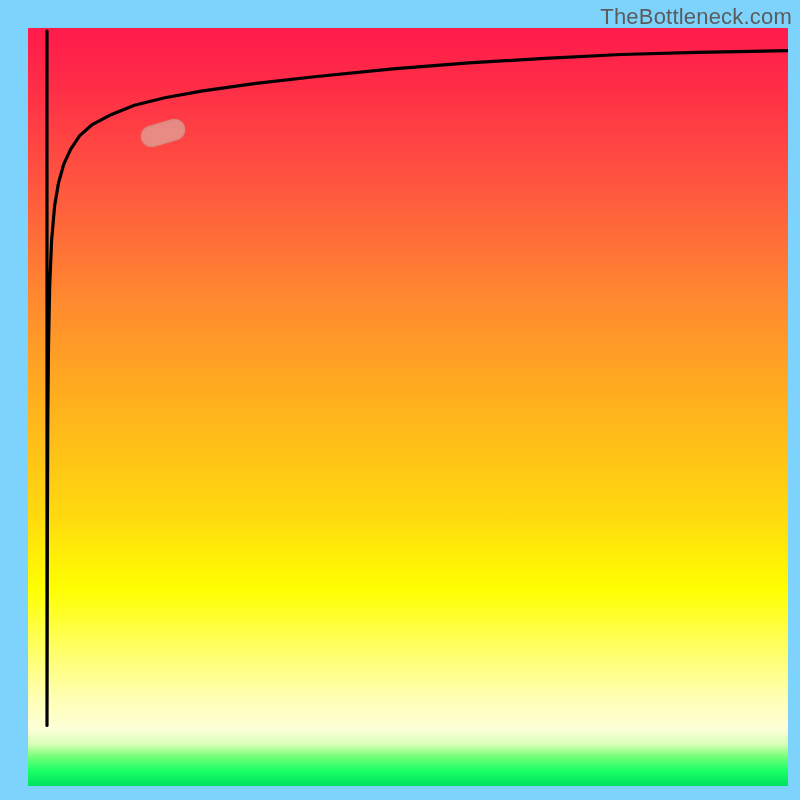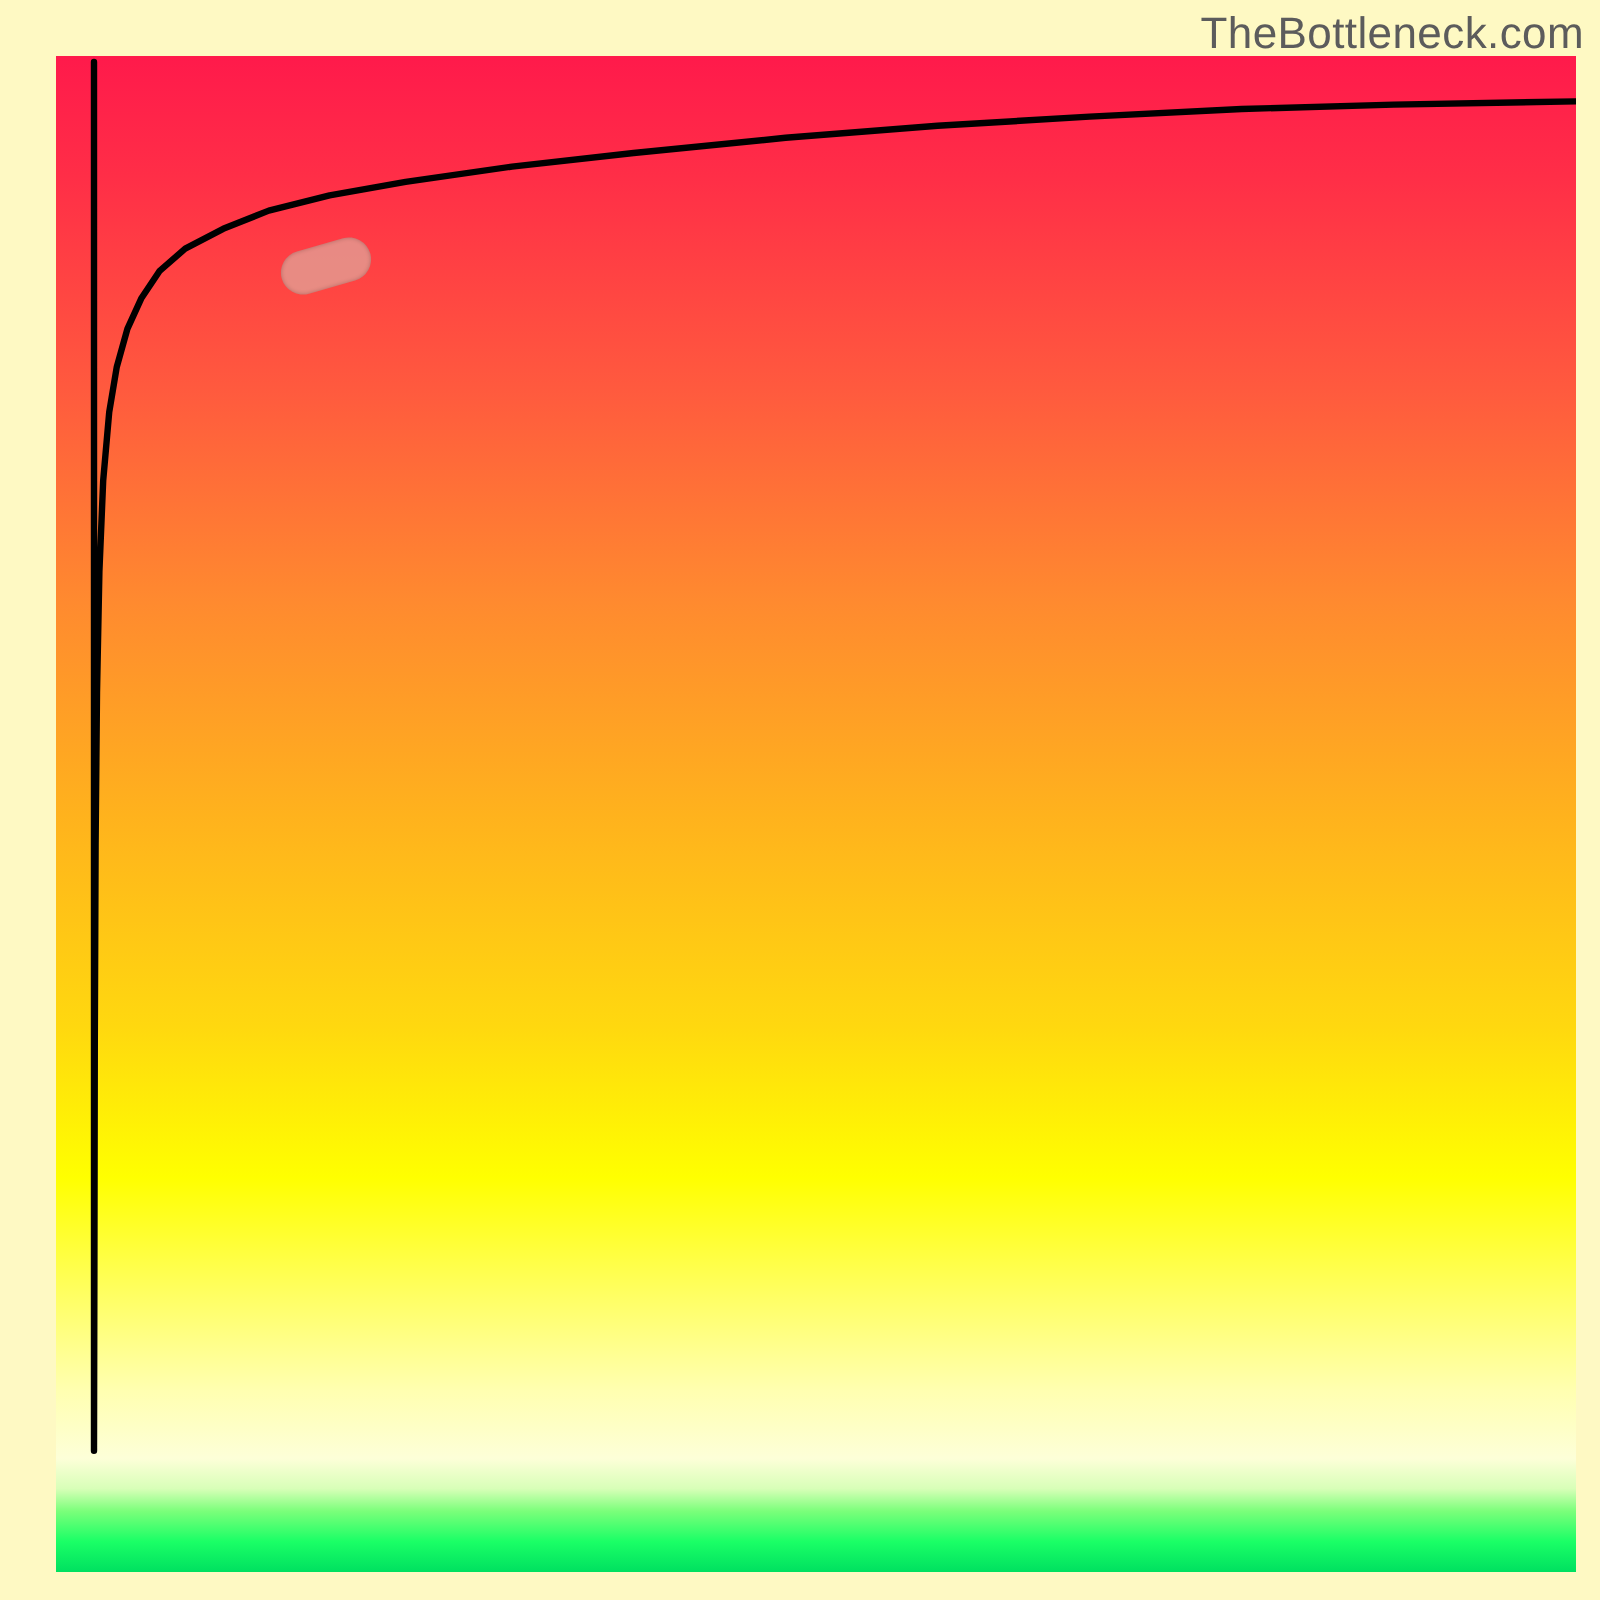--- a/index.html
+++ b/index.html
@@ -7,21 +7,21 @@
     padding: 0;
     width: 800px;
     height: 800px;
     overflow: hidden;
     font-family: Arial, Helvetica, sans-serif;
   }
   .stage {
     position: relative;
     width: 800px;
     height: 800px;
-    background: #fef9c3;
+    background: #7dd3fc;
   }
   .plot-area {
     position: absolute;
     left: 28px;
     top: 28px;
     width: 760px;
     height: 758px;
     overflow: hidden;
   }
   .gradient {

